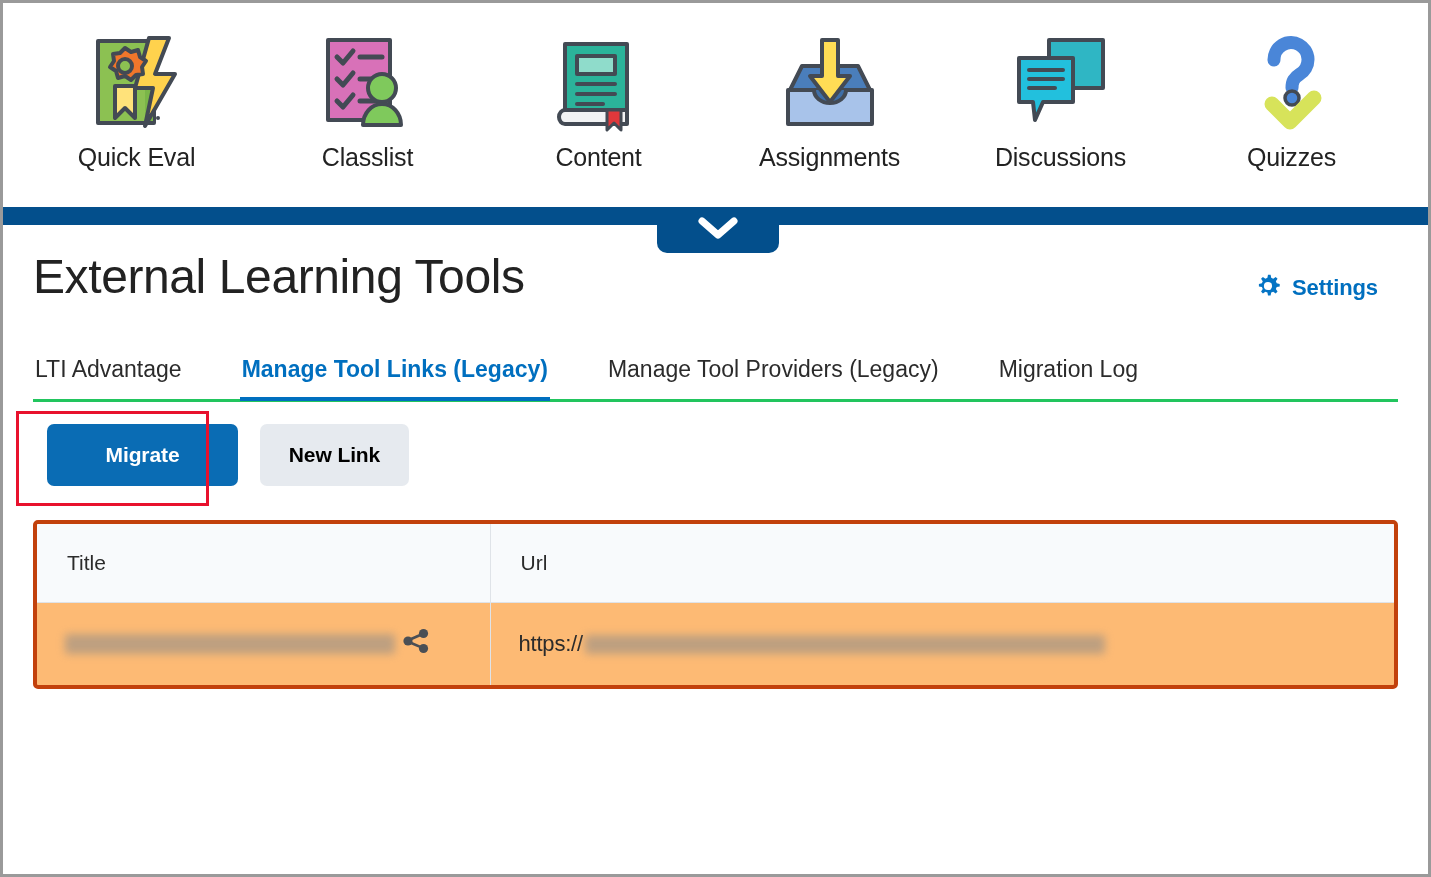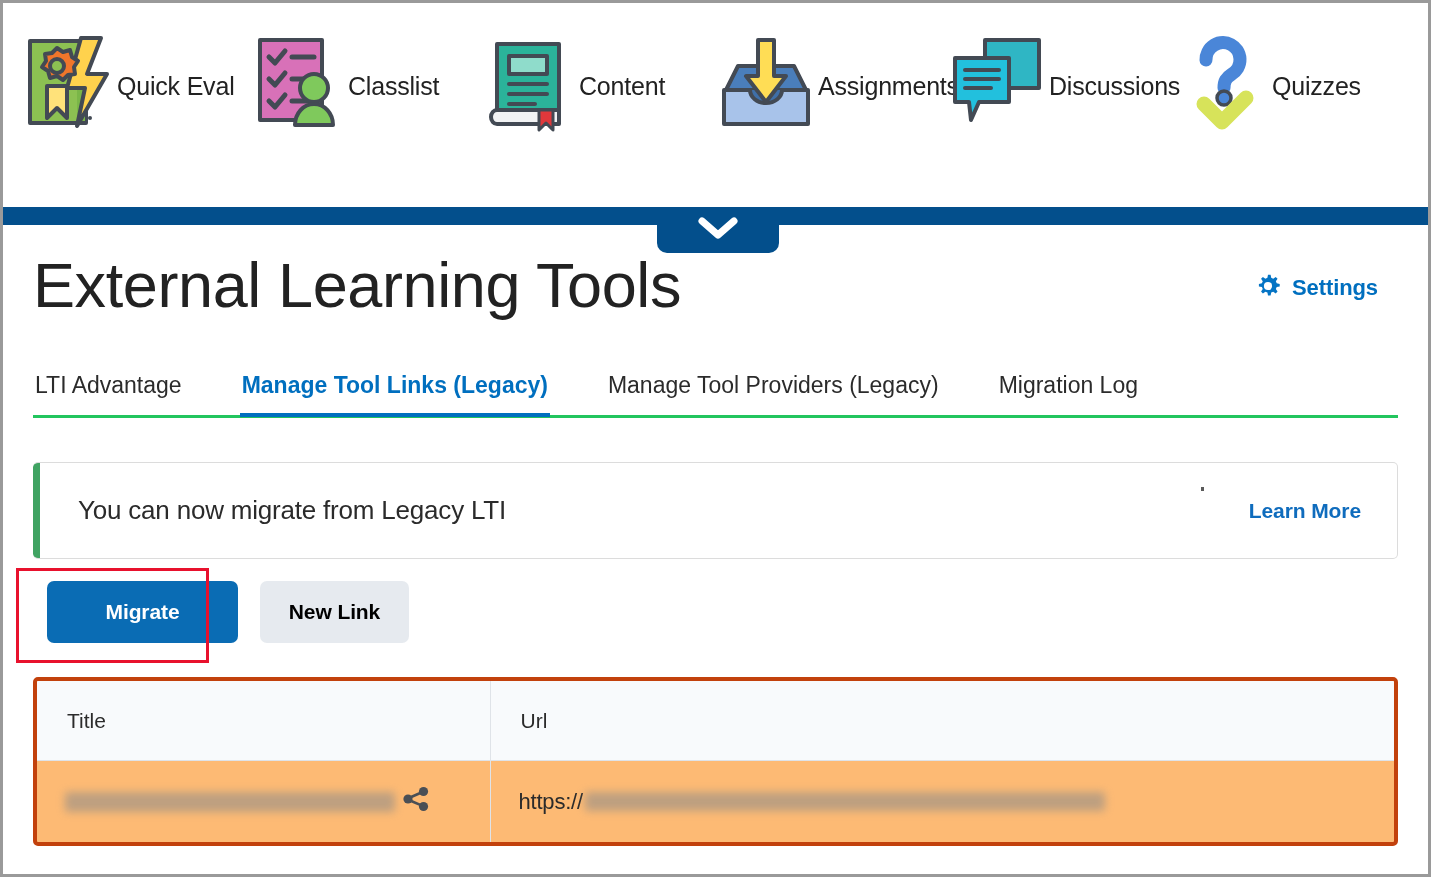--- a/index.html
+++ b/index.html
@@ -28,21 +28,21 @@
     background: #ffffff;
     display: flex;
     align-items: flex-start;
     justify-content: flex-start;
     padding-left: 18px;
   }
   .nav-item {
     width: 231px;
     padding-top: 26px;
     display: flex;
-    flex-direction: row;
+    flex-direction: column;
     align-items: center;
     cursor: pointer;
     text-decoration: none;
   }
   .nav-icon {
     height: 106px;
     display: flex;
     align-items: center;
     justify-content: center;
   }
@@ -82,21 +82,21 @@
     background: #ffffff;
   }
 
   .page-head {
     display: flex;
     align-items: flex-start;
     justify-content: space-between;
     padding-top: 26px;
   }
   .page-title {
-    font-size: 63px;
+    font-size: 48px;
     font-weight: 400;
     color: #222222;
     letter-spacing: -0.4px;
     line-height: 1.1;
   }
   .settings-link {
     display: flex;
     align-items: center;
     gap: 11px;
     margin-top: 22px;
@@ -392,26 +392,20 @@
       </div>
     </div>
 
     <div class="tabs">
       <div class="tab">LTI Advantage</div>
       <div class="tab active">Manage Tool Links (Legacy)</div>
       <div class="tab">Manage Tool Providers (Legacy)</div>
       <div class="tab">Migration Log</div>
     </div>
 
-    <div class="banner">
-      <div class="banner-accent"></div>
-      <div class="banner-text">You can now migrate from Legacy LTI</div>
-      <div class="banner-dot"></div>
-      <div class="banner-link">Learn More</div>
-    </div>
 
     <div class="actions">
       <div class="highlight-box"></div>
       <button class="btn btn-primary">Migrate</button>
       <button class="btn btn-secondary">New Link</button>
     </div>
 
     <div class="tablewrap">
       <table class="lti">
         <thead>

